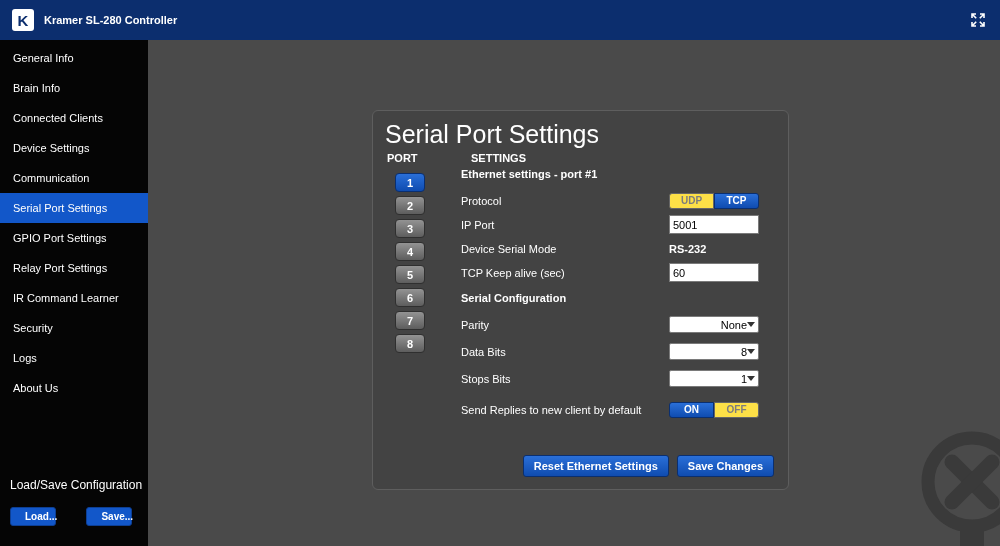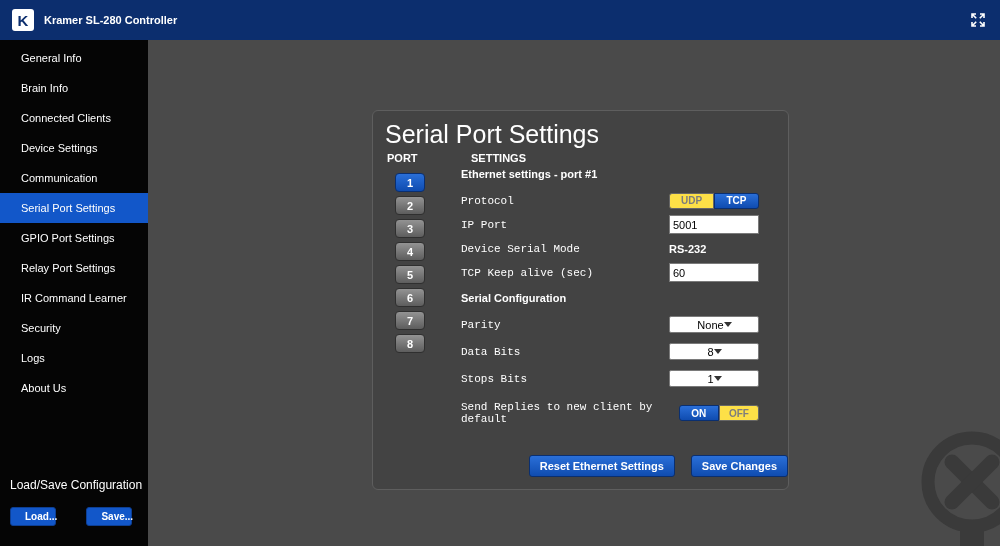--- a/index.html
+++ b/index.html
@@ -24,21 +24,21 @@
   .topbar-title { color:#ffffff; font-size:11px; font-weight:bold; }
   .fs-icon { position:absolute; right:14px; top:12px; width:16px; height:16px; cursor:pointer; }
 
   
   .sidebar {
     position:absolute; top:40px; left:0; width:148px; height:506px;
     background:#050505; color:#fff;
   }
   .nav { padding-top:3px; }
   .nav-item {
-    height:30px; display:flex; align-items:center; padding-left:21px;
+    height:30px; display:flex; align-items:center; padding-left:13px;
     font-size:11px; color:#ffffff; cursor:pointer;
   }
   .nav-item.active { background:#1257c9; }
   .loadsave { position:absolute; left:0; bottom:20px; width:144px; }
   .loadsave-label { font-size:12px; color:#ffffff; padding-left:10px; margin-bottom:14px; }
   .btn-small {
     display:inline-block; background:#1257c9; color:#fff; border:1px solid #0d3f94;
     font-size:10px; font-weight:bold; border-radius:3px; padding:3px 14px; width:46px;
     text-align:center; cursor:pointer; font-family:"Liberation Sans", sans-serif;
   }
@@ -62,21 +62,21 @@
     width:30px; height:19px; margin-bottom:4px; border-radius:4px;
     background:linear-gradient(#939393,#5d5d5d); border:1px solid #2f2f2f;
     color:#ffffff; font-size:11px; font-weight:bold;
     display:flex; align-items:center; justify-content:center; cursor:pointer;
   }
   .port-btn.active { background:linear-gradient(#2a6fd8,#0f4cb0); border:1px solid #0a2f70; }
 
   .settings-col { position:absolute; left:88px; top:57px; width:298px; }
   .section-title { font-size:11px; font-weight:bold; color:#ffffff; height:14px; margin-bottom:10px; }
   .row { display:flex; align-items:center; justify-content:space-between; margin-bottom:6px; min-height:17px; }
-  .row-label { font-size:11px; color:#ffffff;font-family:Liberation Mono, monospace; }
+  .row-label { font-size:11px; color:#ffffff; }
   .ctrl { width:90px; }
 
   .text-input {
     width:90px; height:19px; font-size:11px; border:1px solid #7a7a7a;
     background:#ffffff; color:#000; padding:0 3px; font-family:"Liberation Sans", sans-serif;
   }
   .static-val { font-size:11px; font-weight:bold; color:#ffffff; width:90px; }
 
   .toggle { display:flex; width:90px; }
   .toggle-opt {
@@ -87,31 +87,31 @@
     background:#fde047; color:#7d7d7d; border:1px solid #666666;
   }
   .toggle-on-state {
     background:linear-gradient(#2a6fd8,#0f4cb0); color:#ffffff; border:1px solid #0a2f70;
   }
   .toggle-left { border-radius:3px 0 0 3px; }
   .toggle-right { border-radius:0 3px 3px 0; }
 
   .select {
     width:90px; height:17px; background:#ffffff; border:1px solid #7a7a7a;
-    display:flex; align-items:center; justify-content:center;
+    display:flex; align-items:center; justify-content:flex-end;
     padding:0 3px 0 4px; cursor:pointer; border-radius:2px;
   }
   .select-value { font-size:11px; color:#000; }
   .select-caret {
     width:0; height:0; border-left:4px solid transparent; border-right:4px solid transparent;
     border-top:5px solid #333;
   }
 
   .panel-actions {
-    position:absolute; right:0; bottom:12px; display:flex; gap:16px;justify-content:space-between;
+    position:absolute; right:14px; bottom:12px; display:flex; gap:8px;justify-content:space-between;
   }
   .btn-blue {
     background:linear-gradient(#2a6fd8,#0f4cb0); border:1px solid #0a2f70; color:#ffffff;
     font-size:11px; font-weight:bold; border-radius:3px; padding:4px 10px; cursor:pointer;
     font-family:"Liberation Sans", sans-serif;
   }
 
   
   .watermark { position:absolute; right:-52px; bottom:-34px; width:160px; height:160px; opacity:1; }
 </style>

